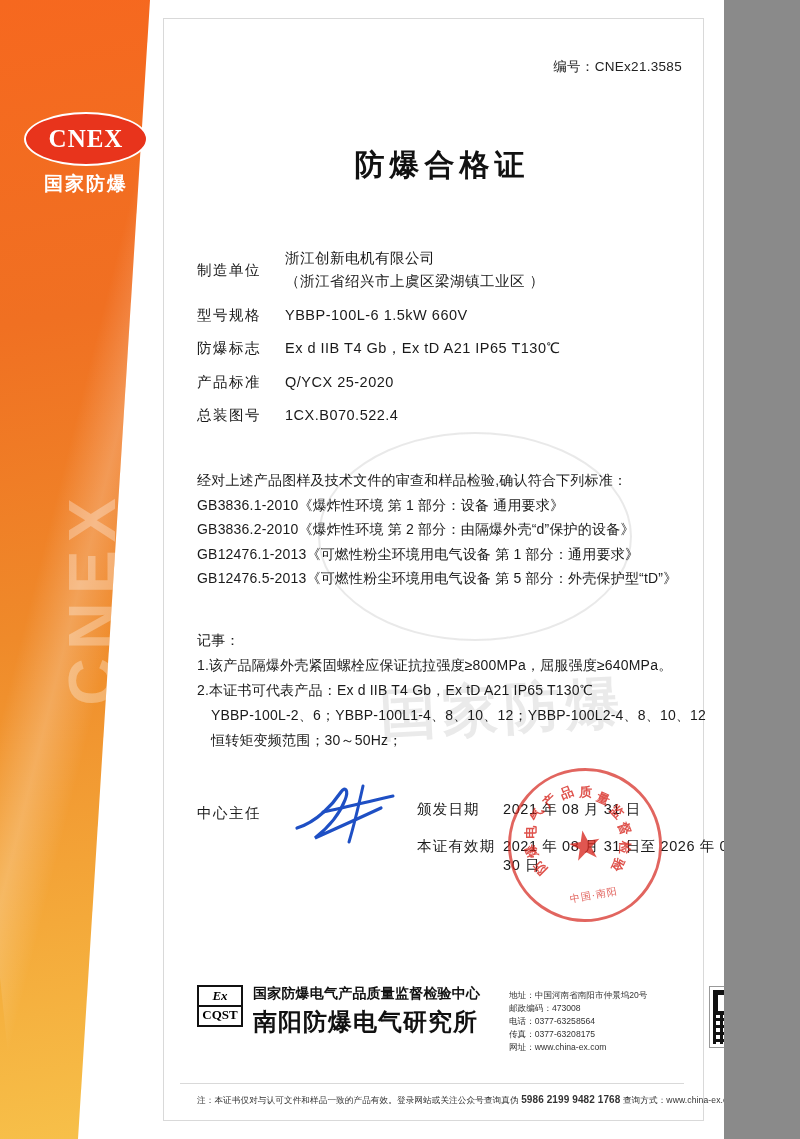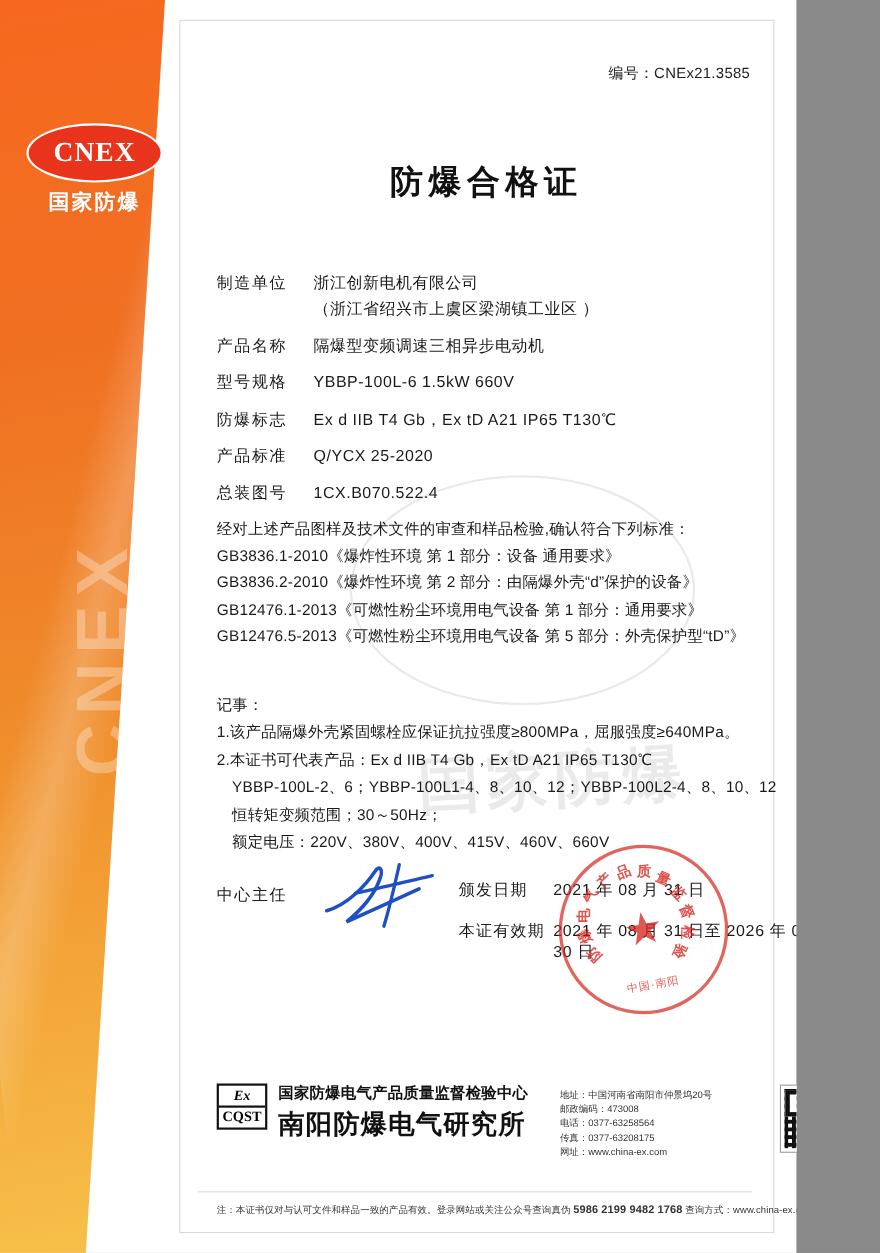--- a/index.html
+++ b/index.html
@@ -129,21 +129,21 @@
   }
   
   .fields {
     position: absolute;
     left: 197px;
     top: 248px;
     width: 560px;
   }
   .field-row {
     display: flex;
-    align-items: flex-start;
+    align-items: center;
     margin-bottom: 12.5px;
     font-size: 14.5px;
     color: #1a1a1a;
   }
   .field-label {
     width: 88px;
     flex: 0 0 88px;
     letter-spacing: 1.5px;
   }
   .field-value {
@@ -411,24 +411,20 @@
 
   <div class="fields">
     <div class="field-row">
       <div class="field-label">制造单位</div>
       <div class="field-value">
         <span>浙江创新电机有限公司</span>
         <span class="sub">（浙江省绍兴市上虞区梁湖镇工业区  ）</span>
       </div>
     </div>
     <div class="field-row">
-      <div class="field-label">产品名称</div>
-      <div class="field-value">隔爆型变频调速三相异步电动机</div>
-    </div>
-    <div class="field-row">
       <div class="field-label">型号规格</div>
       <div class="field-value">YBBP-100L-6    1.5kW   660V</div>
     </div>
     <div class="field-row">
       <div class="field-label">防爆标志</div>
       <div class="field-value">Ex d IIB T4 Gb，Ex tD A21 IP65 T130℃</div>
     </div>
     <div class="field-row">
       <div class="field-label">产品标准</div>
       <div class="field-value">Q/YCX 25-2020</div>
@@ -446,21 +442,20 @@
     <div>GB12476.1-2013《可燃性粉尘环境用电气设备  第 1 部分：通用要求》</div>
     <div>GB12476.5-2013《可燃性粉尘环境用电气设备  第 5 部分：外壳保护型“tD”》</div>
   </div>
 
   <div class="notes">
     <div>记事：</div>
     <div>1.该产品隔爆外壳紧固螺栓应保证抗拉强度≥800MPa，屈服强度≥640MPa。</div>
     <div>2.本证书可代表产品：Ex d IIB T4 Gb，Ex tD A21 IP65 T130℃</div>
     <div class="indent">YBBP-100L-2、6；YBBP-100L1-4、8、10、12；YBBP-100L2-4、8、10、12</div>
     <div class="indent">恒转矩变频范围；30～50Hz；</div>
-    <div class="indent">额定电压：220V、380V、400V、415V、460V、660V</div>
   </div>
 
   <div class="sig-area">
     <div class="sig-left">中心主任</div>
     <svg class="sig-mark" viewBox="0 0 120 70">
       <path d="M8 46 C28 40, 44 22, 52 10 C56 4, 60 8, 56 18 C50 34, 36 48, 26 56 C44 48, 70 36, 92 26" fill="none" stroke="#1e4fc4" stroke-width="3.2" stroke-linecap="round"></path>
       <path d="M34 30 C54 26, 78 20, 104 14" fill="none" stroke="#1e4fc4" stroke-width="3" stroke-linecap="round"></path>
       <path d="M74 4 C70 22, 66 40, 60 60" fill="none" stroke="#1e4fc4" stroke-width="3" stroke-linecap="round"></path>
     </svg>
     <div class="dates">

